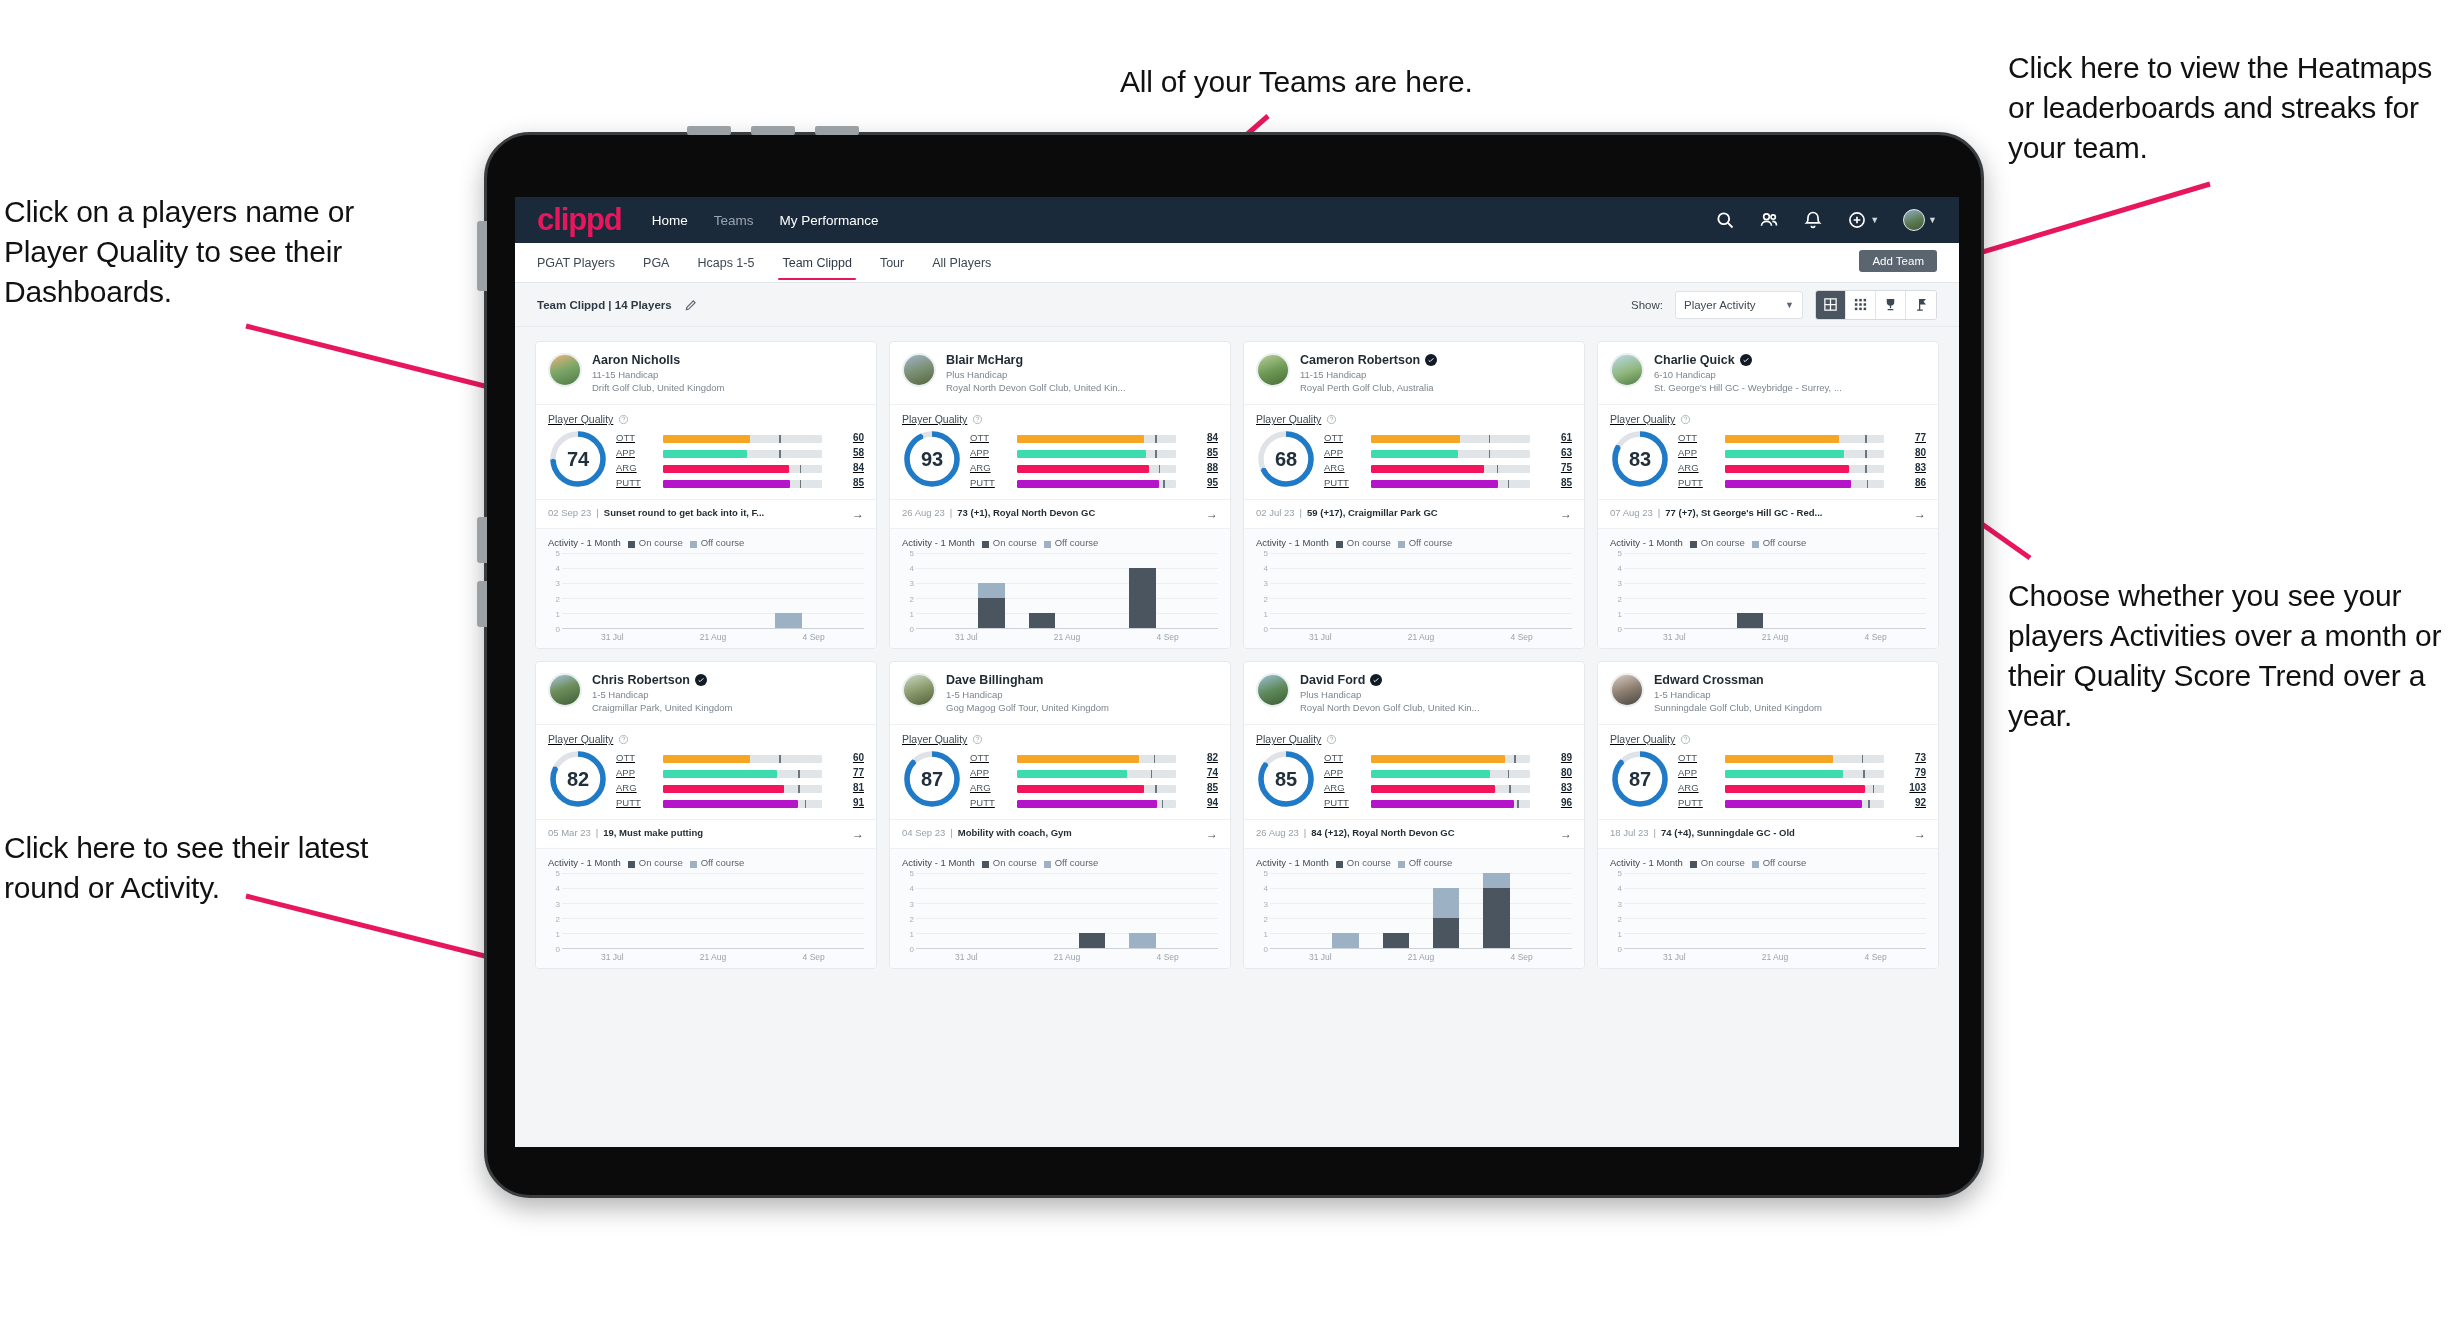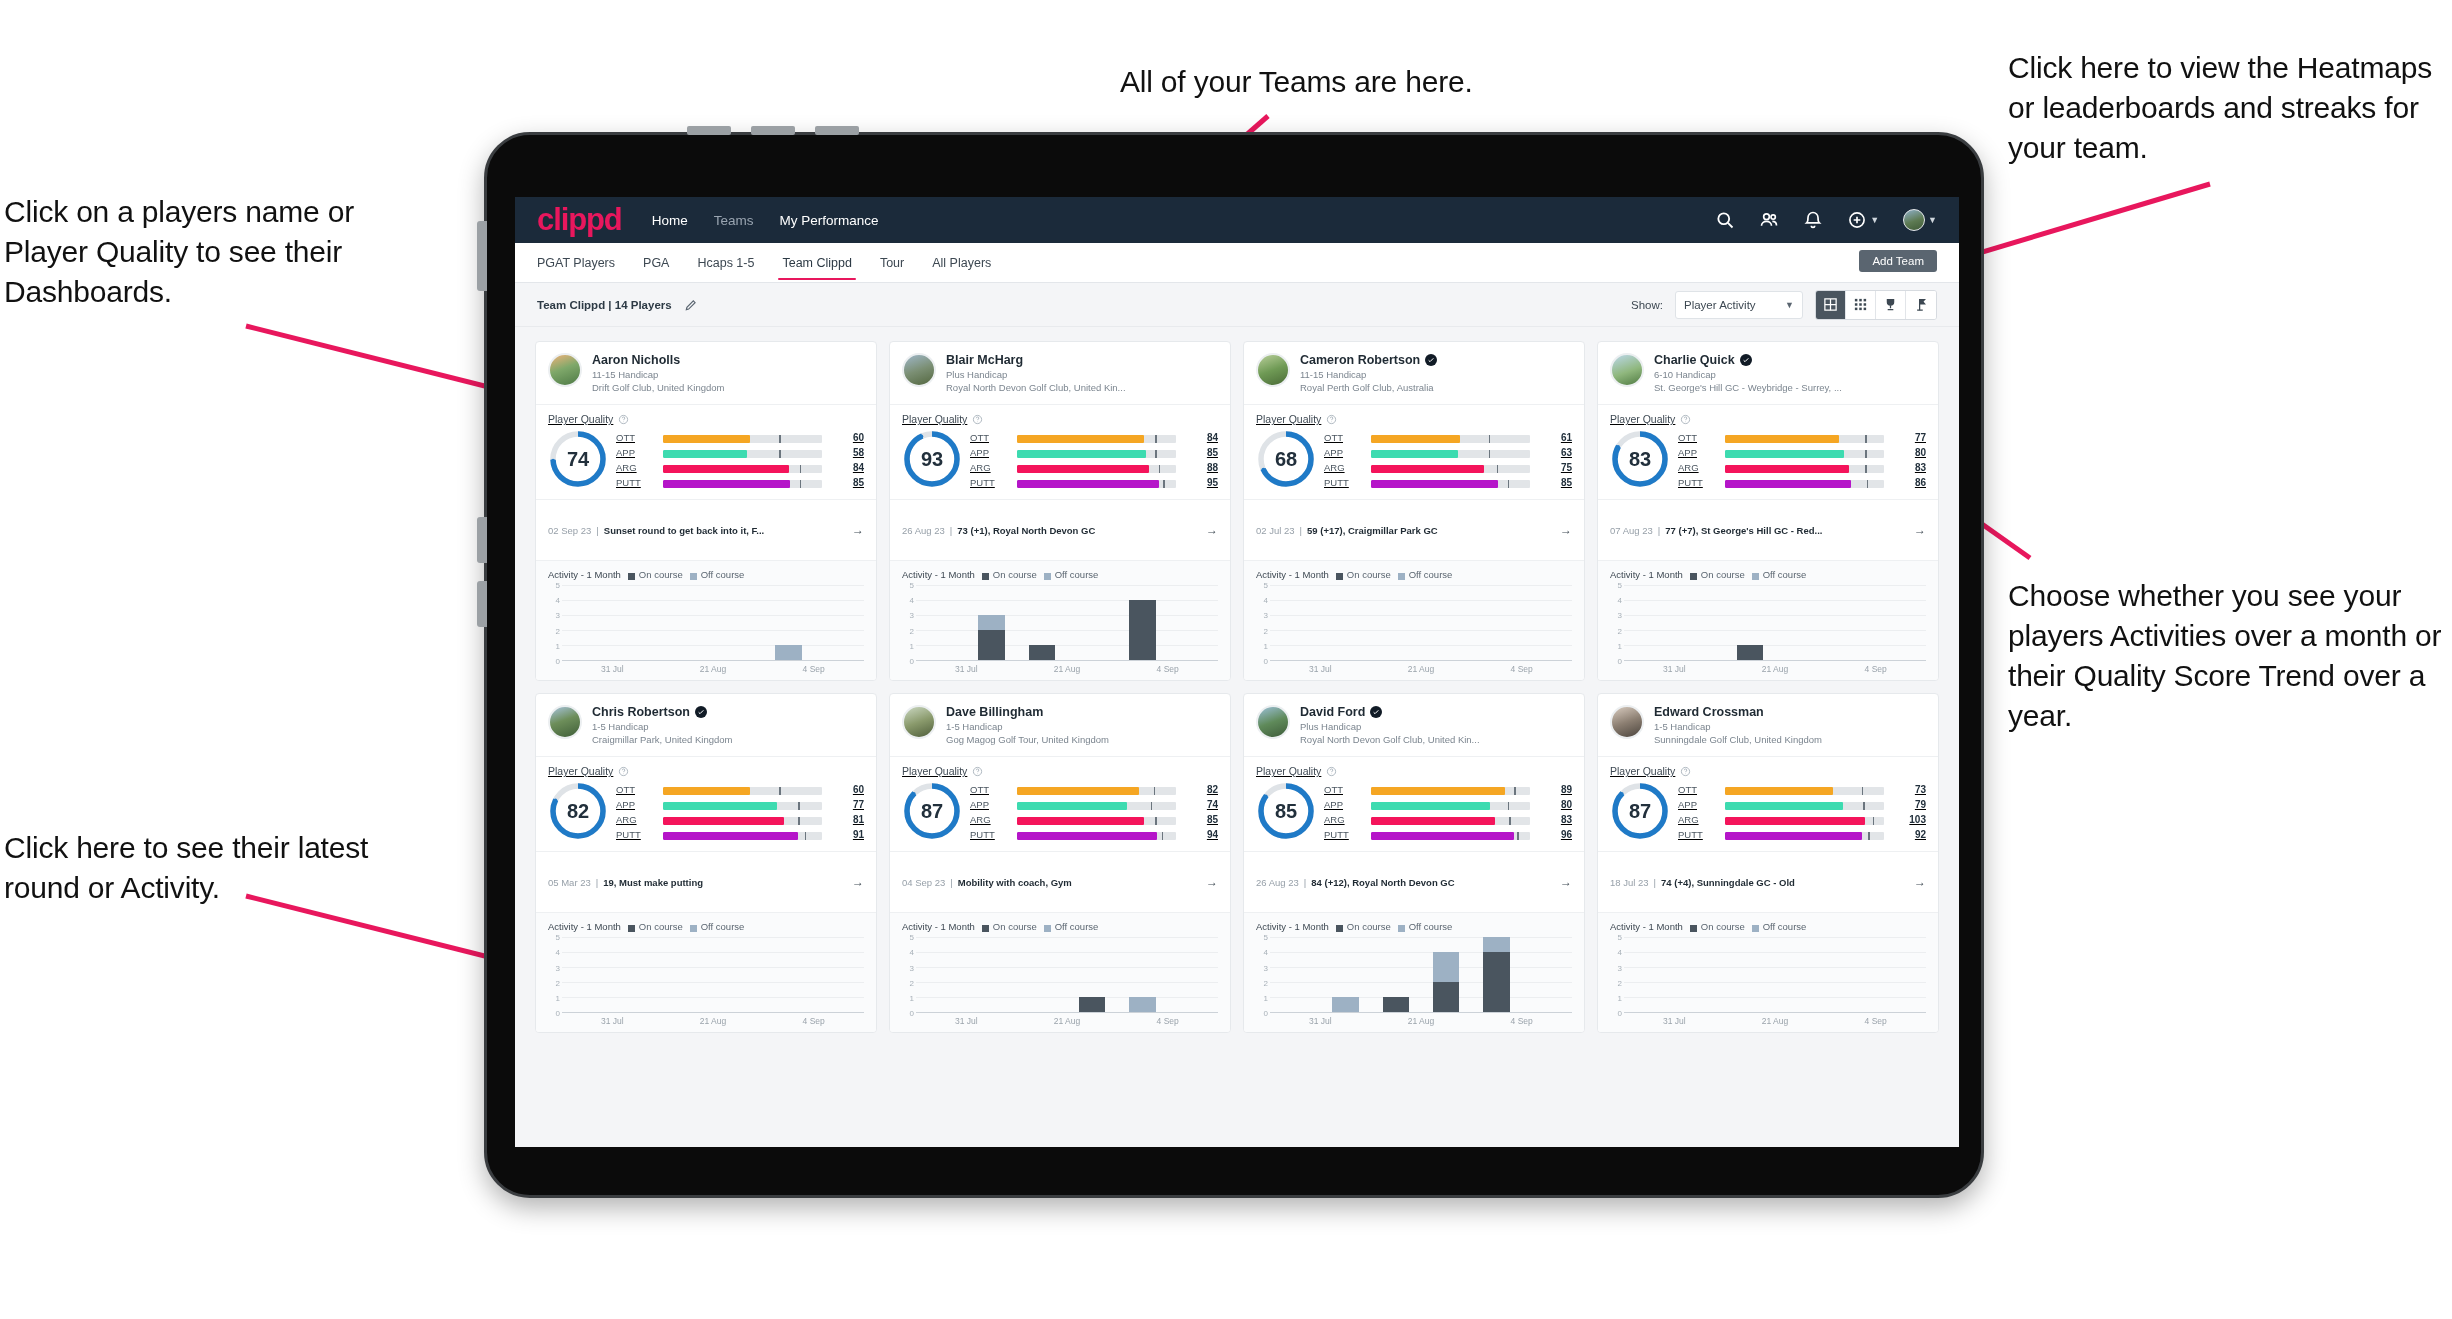--- a/index.html
+++ b/index.html
@@ -174,22 +174,22 @@
   .m-lab { font-size: 9.5px; color: #4a555f; width: 27px; flex: 0 0 27px; }
   .m-bar {
     flex: 1; height: 8px; background: #e2e5e8; border-radius: 1px;
     position: relative; overflow: hidden;
   }
   .m-fill { position: absolute; left: 0; top: 0; bottom: 0; border-radius: 1px; }
   .m-tick { position: absolute; top: -1px; bottom: -1px; width: 1.6px; background: #6b757e; }
   .m-val { font-size: 10px; font-weight: 700; color: #22303c; width: 22px; text-align: right; flex: 0 0 22px;}
 
   .latest {
-    border-top: 1px solid #eef0f2; padding: 23px 12px;
-    display: flex; align-items: center; gap: 5px; font-size: 9.5px;
+    border-top: 1px solid #eef0f2; padding: 7px 12px;
+    display: flex; align-items: flex-start; gap: 5px; font-size: 9.5px;
   }
   .latest .dt { color: #97a0a9; white-space: nowrap; }
   .latest .desc {
     color: #1f2a33; font-weight: 700; overflow: hidden;
     text-overflow: ellipsis; white-space: nowrap; flex: 1;
   }
   .latest .arrowr { color: #3d4852; font-size: 12px; flex: 0 0 auto; }
 
   .act { background: #fafbfc; border-top: 1px solid #eef0f2; padding: 8px 12px 6px; }
   .act-head { display: flex; align-items: center; gap: 7px; font-size: 9.5px; color: #3d4852; margin-bottom: 5px; flex-wrap: nowrap;}

